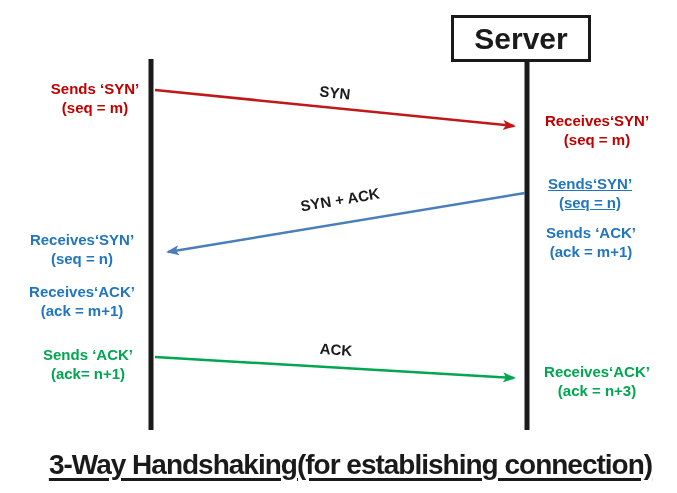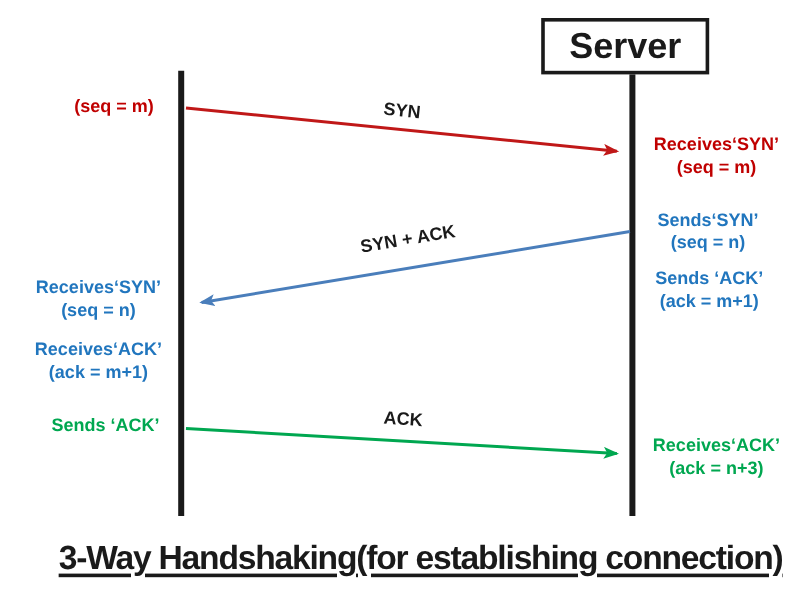--- a/index.html
+++ b/index.html
@@ -113,29 +113,30 @@
 
   <div class="actor-box server">
     <span>Server</span>
   </div>
 
   <div class="msg-label syn">SYN</div>
   <div class="msg-label synack">SYN + ACK</div>
   <div class="msg-label ack">ACK</div>
 
   <div class="annotation ann-client-sends-syn" style="color: rgb(192, 0, 0);">
+    <div>Sends ‘SYN’</div>
     <div>(seq = m)</div>
   </div>
 
   <div class="annotation ann-server-receives-syn" style="color: rgb(192, 0, 0);">
     <div>Receives‘SYN’</div>
     <div>(seq = m)</div>
   </div>
 
-  <div class="annotation ann-server-sends-syn" style="color: rgb(33, 118, 190);">
+  <div class="annotation ann-server-sends-syn" style="color: rgb(33, 118, 190); text-decoration: underline;">
     <div>Sends‘SYN’</div>
     <div>(seq = n)</div>
   </div>
 
   <div class="annotation ann-server-sends-ack" style="color: rgb(33, 118, 190);">
     <div>Sends ‘ACK’</div>
     <div>(ack = m+1)</div>
   </div>
 
   <div class="annotation ann-client-receives-syn" style="color: rgb(33, 118, 190);">
@@ -143,20 +144,21 @@
     <div>(seq = n)</div>
   </div>
 
   <div class="annotation ann-client-receives-ack" style="color: rgb(33, 118, 190);">
     <div>Receives‘ACK’</div>
     <div>(ack = m+1)</div>
   </div>
 
   <div class="annotation ann-client-sends-ack" style="color: rgb(0, 167, 80);">
     <div>Sends ‘ACK’</div>
+    <div>(ack= n+1)</div>
   </div>
 
   <div class="annotation ann-server-receives-ack" style="color: rgb(0, 167, 80);">
     <div>Receives‘ACK’</div>
     <div>(ack = n+3)</div>
   </div>
 
   <div class="diagram-title">3-Way Handshaking(for establishing connection)</div>
 
 </div>

